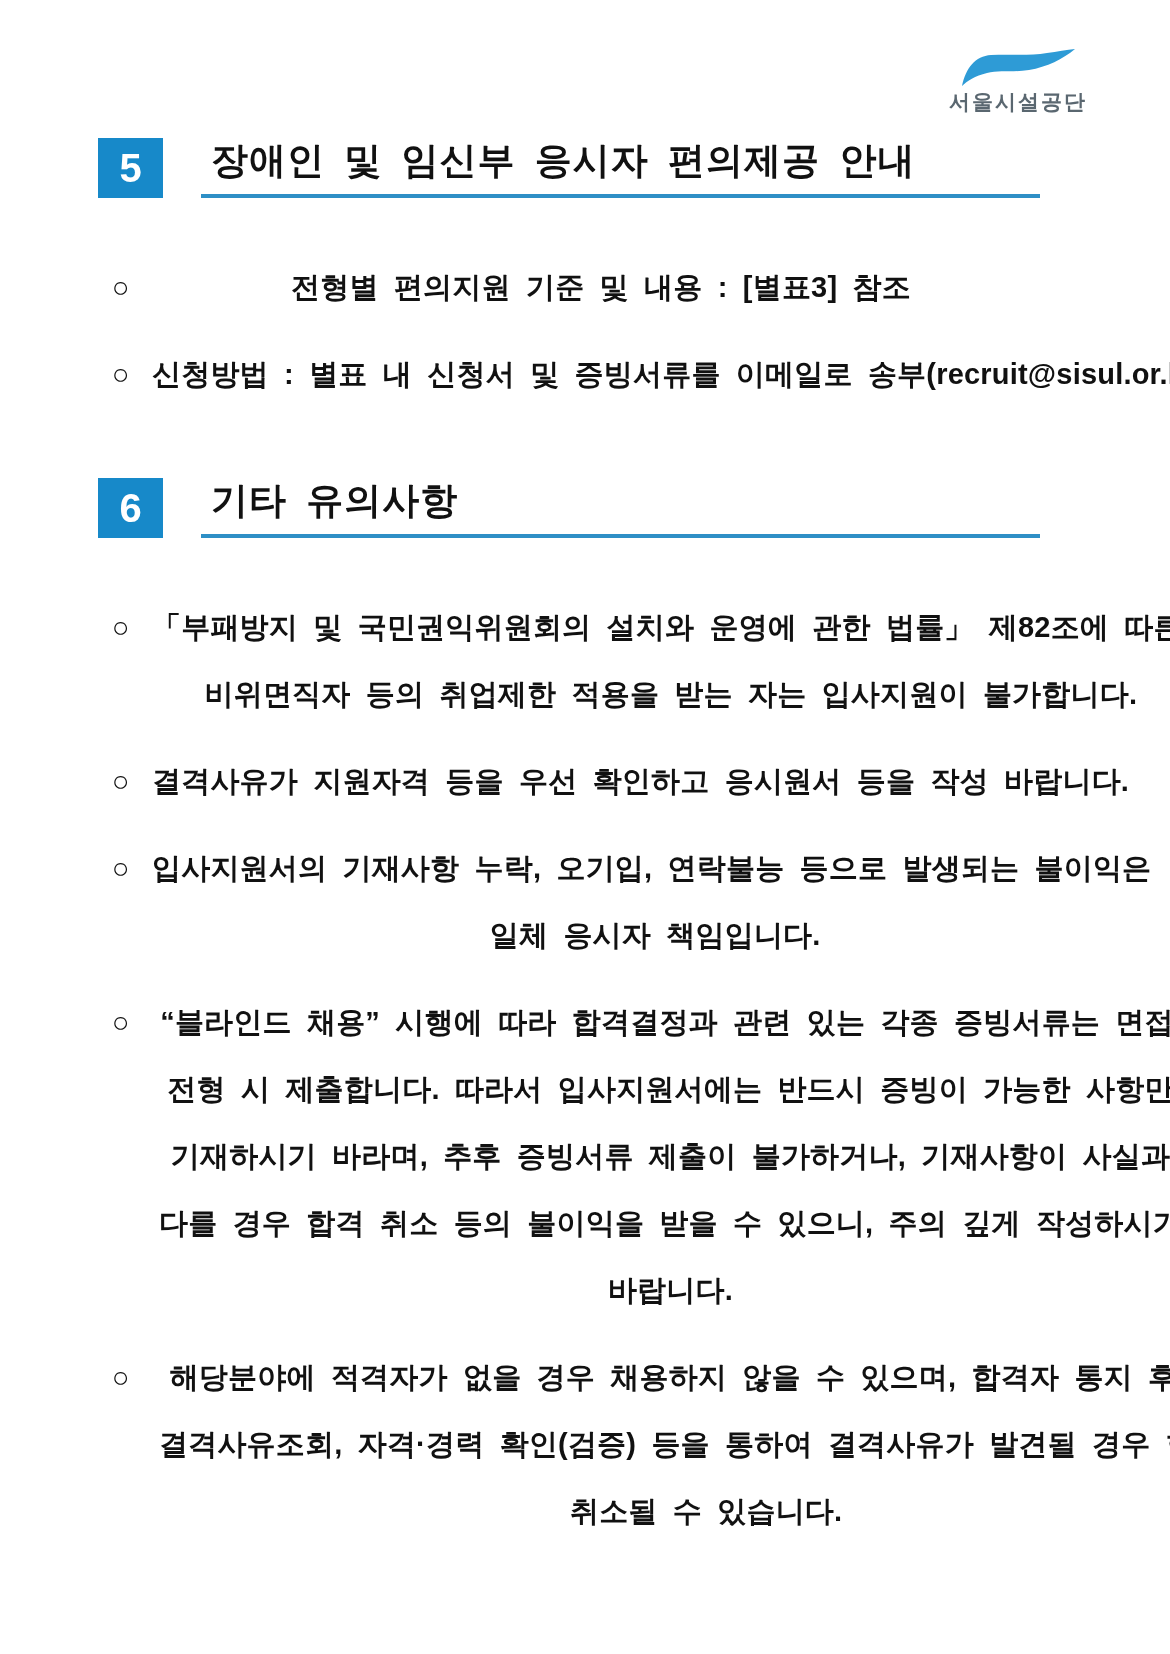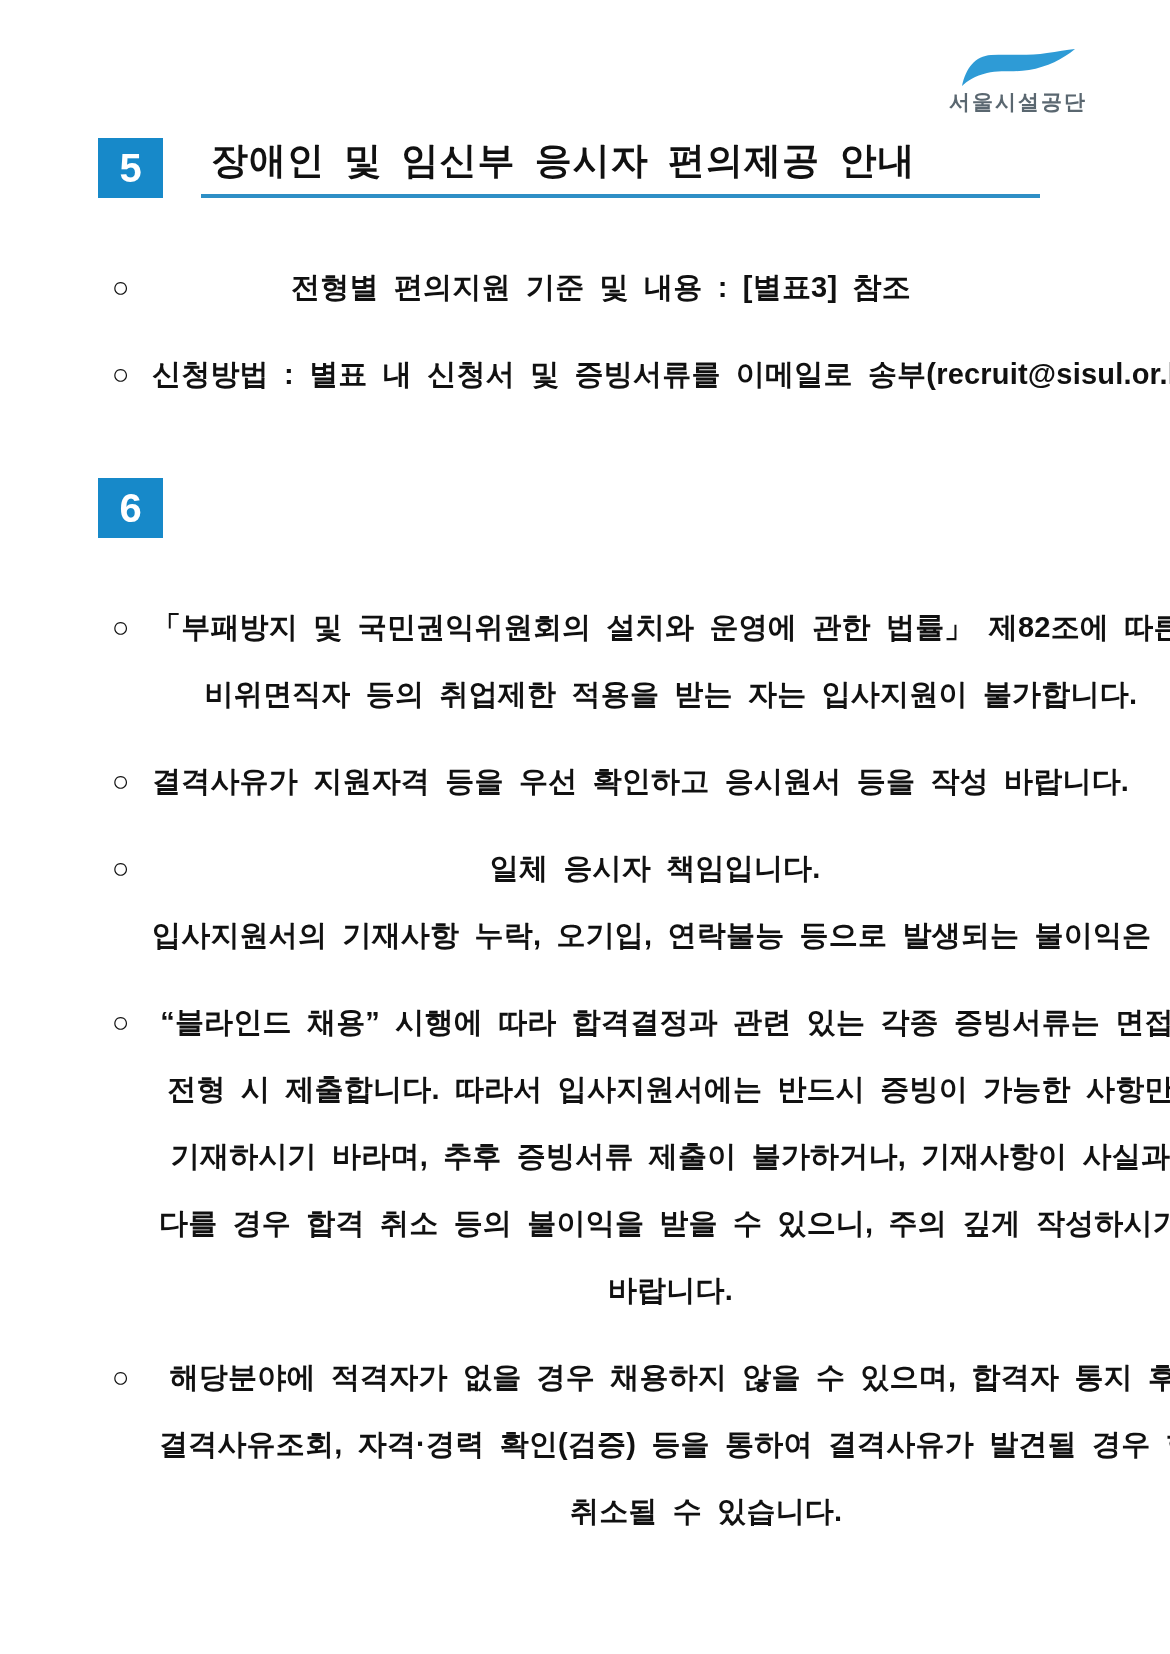--- a/index.html
+++ b/index.html
@@ -137,42 +137,45 @@
             </div>
   </div>
 </div>
   </section>
 
   <section class="section">
     <div class="section-header">
       <div class="num-box">
         <span>6</span>
       </div>
+      <div class="title-wrap">
+        <h2 class="section-title">기타 유의사항</h2>
+      </div>
     </div>
     <div class="bullets">
   <div class="bullet">
     <div class="marker">○</div>
     <div class="lines">
               <div class="line first">「부패방지 및 국민권익위원회의 설치와 운영에 관한 법률」 제82조에 따른</div>
               <div class="line">비위면직자 등의 취업제한 적용을 받는 자는 입사지원이 불가합니다.</div>
             </div>
   </div>
 
   <div class="bullet">
     <div class="marker">○</div>
     <div class="lines">
               <div class="line first">결격사유가 지원자격 등을 우선 확인하고 응시원서 등을 작성 바랍니다.</div>
             </div>
   </div>
 
   <div class="bullet">
     <div class="marker">○</div>
     <div class="lines">
+              <div class="line first">입사지원서의 기재사항 누락, 오기입, 연락불능 등으로 발생되는 불이익은</div>
               <div class="line">일체 응시자 책임입니다.</div>
-              <div class="line first">입사지원서의 기재사항 누락, 오기입, 연락불능 등으로 발생되는 불이익은</div>
             </div>
   </div>
 
   <div class="bullet">
     <div class="marker">○</div>
     <div class="lines">
               <div class="line first">“블라인드 채용” 시행에 따라 합격결정과 관련 있는 각종 증빙서류는 면접</div>
               <div class="line">전형 시 제출합니다. 따라서 입사지원서에는 반드시 증빙이 가능한 사항만</div>
               <div class="line">기재하시기 바라며, 추후 증빙서류 제출이 불가하거나, 기재사항이 사실과</div>
               <div class="line">다를 경우 합격 취소 등의 불이익을 받을 수 있으니, 주의 깊게 작성하시기</div>

